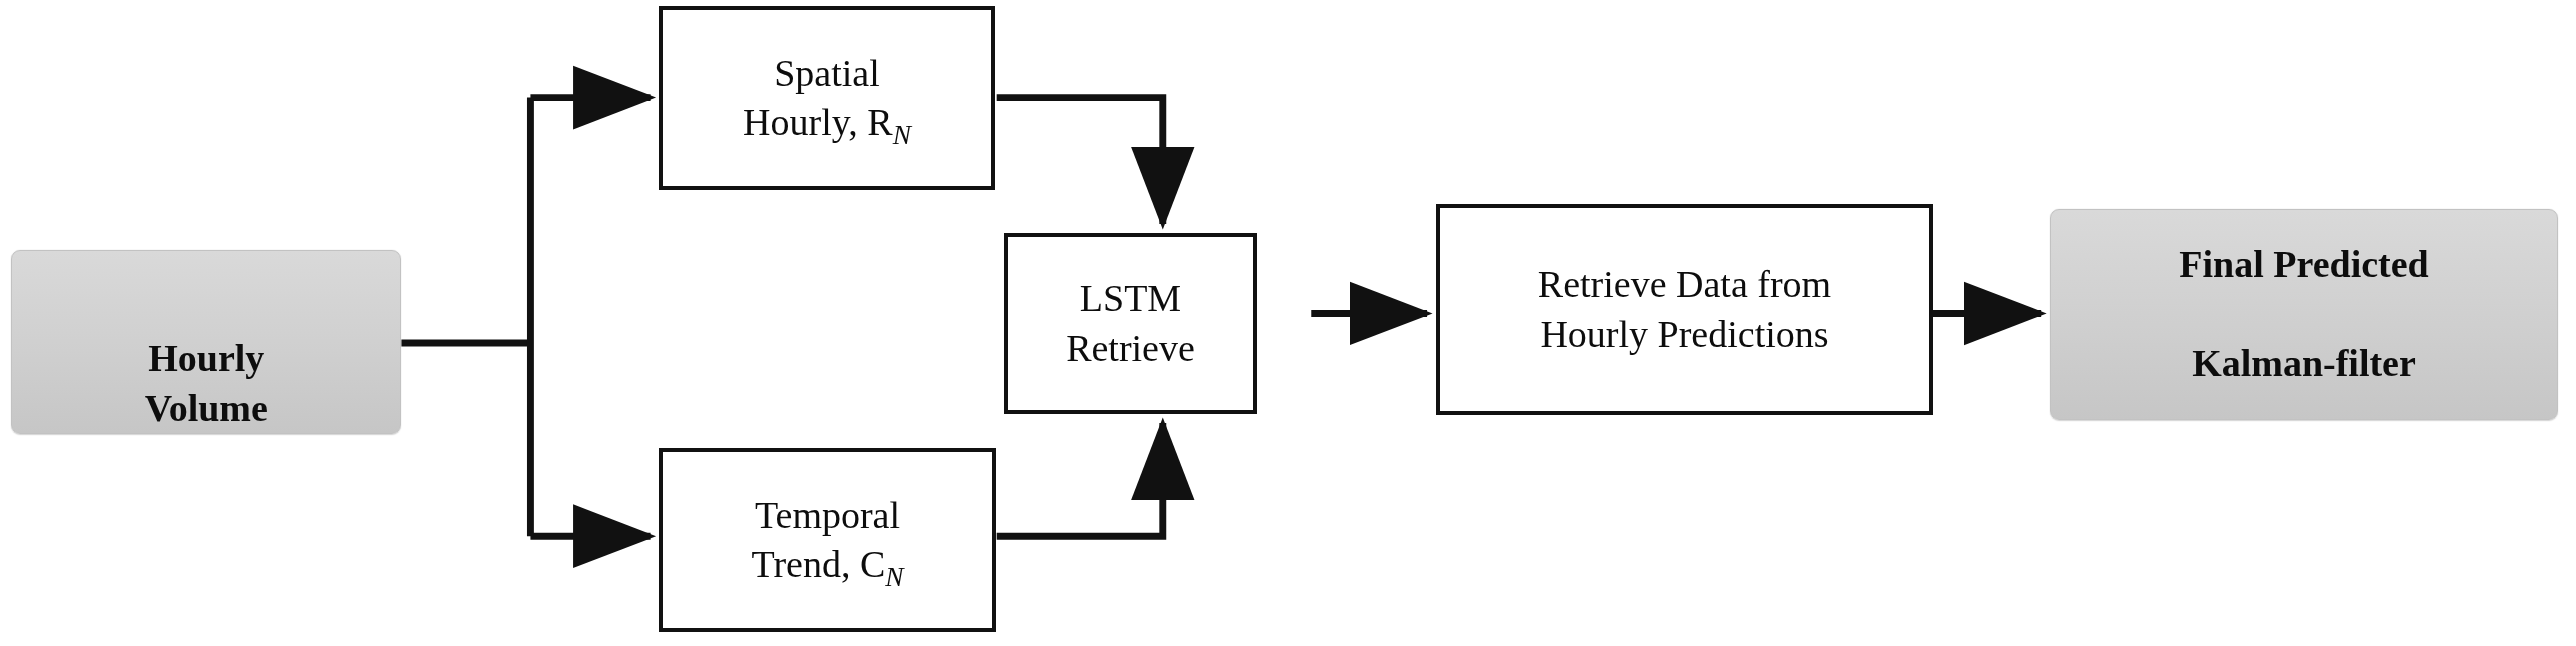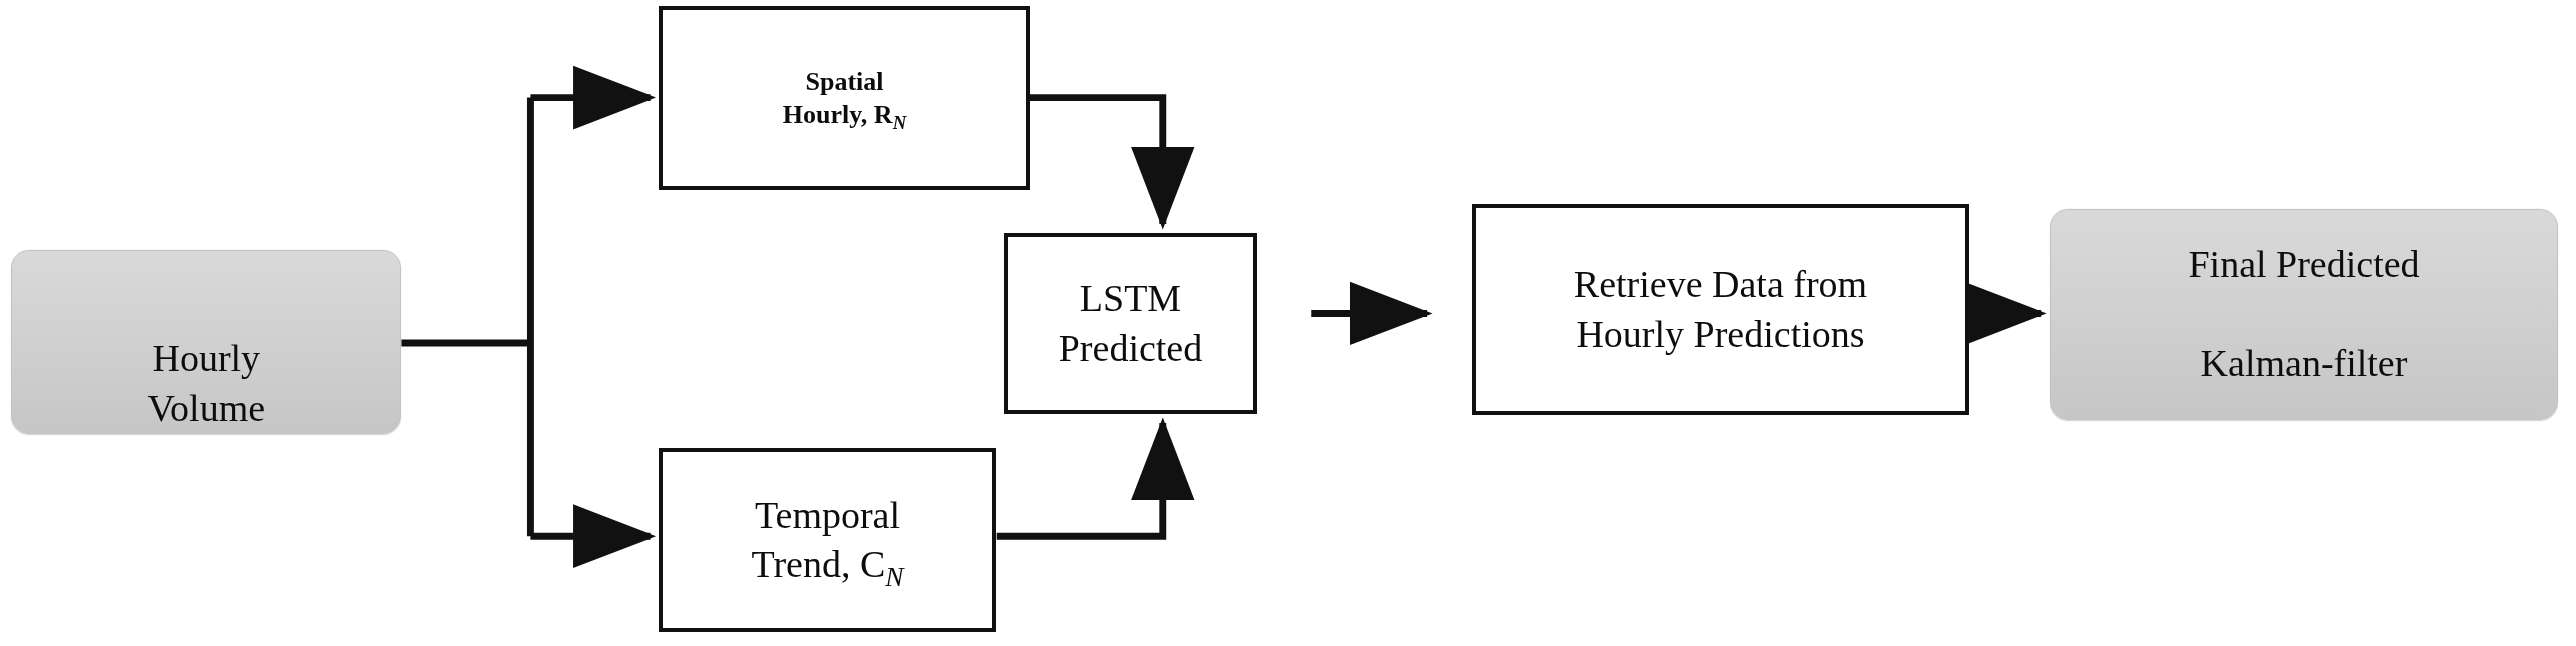--- a/index.html
+++ b/index.html
@@ -43,36 +43,37 @@
   }
   
   .proc {
     background: #ffffff;
     border: 4.4px solid #111111;
   }
   
   .term {
     background: linear-gradient(180deg, #d9d9d9 0%, #cfcfcf 55%, #c6c6c6 100%);
     border: 0.6px solid #c2c2c2;
-    border-radius: 18px;
+    border-radius: 9px;
     box-shadow: 0 0.6px 1.3px rgba(0,0,0,0.18);
+    font-weight: bold;
   }
   .sub {
     font-style: italic;
     font-size: 0.72em;
     vertical-align: sub;
     line-height: 0;
   }
 
   
   #node-hourly-volume   { left: 11.3px;   top: 250px; width: 390px; height: 184px; font-size: 38px; align-items: flex-end; }
-  #node-spatial-trend   { left: 659px; top: 6.3px;  width: 371px; height: 184px; font-size: 26px; font-weight: bold; }
+  #node-spatial-trend   { left: 659px; top: 6.3px;  width: 336px; height: 184px; font-size: 38px; }
   #node-temporal-trend  { left: 659px; top: 448px; width: 337px; height: 184px; font-size: 38px; }
   #node-lstm            { left: 1004px; top: 233px; width: 253px; height: 181px; font-size: 38px; }
-  #node-retrieve        { left: 1436px; top: 204px; width: 497px; height: 211px; font-size: 38px; margin-left: 36px; }
+  #node-retrieve        { left: 1436px; top: 204px; width: 497px; height: 211px; font-size: 38px; }
   #node-final           { left: 2050px; top: 209px; width: 508px; height: 211px; font-size: 38px; }
 </style>
 </head>
 <body>
 
 <div id="canvas">
 
   <svg class="wires" viewBox="0 0 4094 1028" xmlns="http://www.w3.org/2000/svg">
     <defs>
       <marker id="ar-r" markerWidth="13" markerHeight="13" refX="11.2" refY="5" orient="auto" markerUnits="strokeWidth">
@@ -123,21 +124,21 @@
   <div class="node proc" id="node-temporal-trend">
     <span class="txt">
       <span>Temporal</span><br>
       <span><span>Trend, C</span><span class="sub">N</span></span>
     </span>
   </div>
 
   <div class="node proc" id="node-lstm">
     <span class="txt">
       <span>LSTM</span><br>
-      <span>Predicted</span>
+      <span>Retrieve</span>
     </span>
   </div>
 
   <div class="node proc" id="node-retrieve">
     <span class="txt">
       <span>Retrieve Data from</span><br>
       <span>Hourly Predictions</span>
     </span>
   </div>
 

